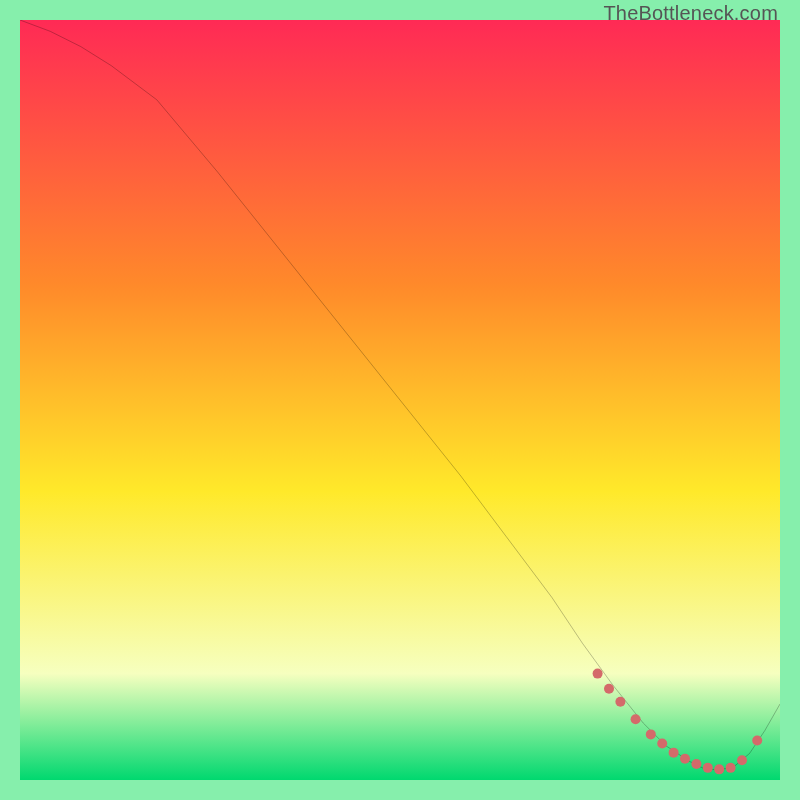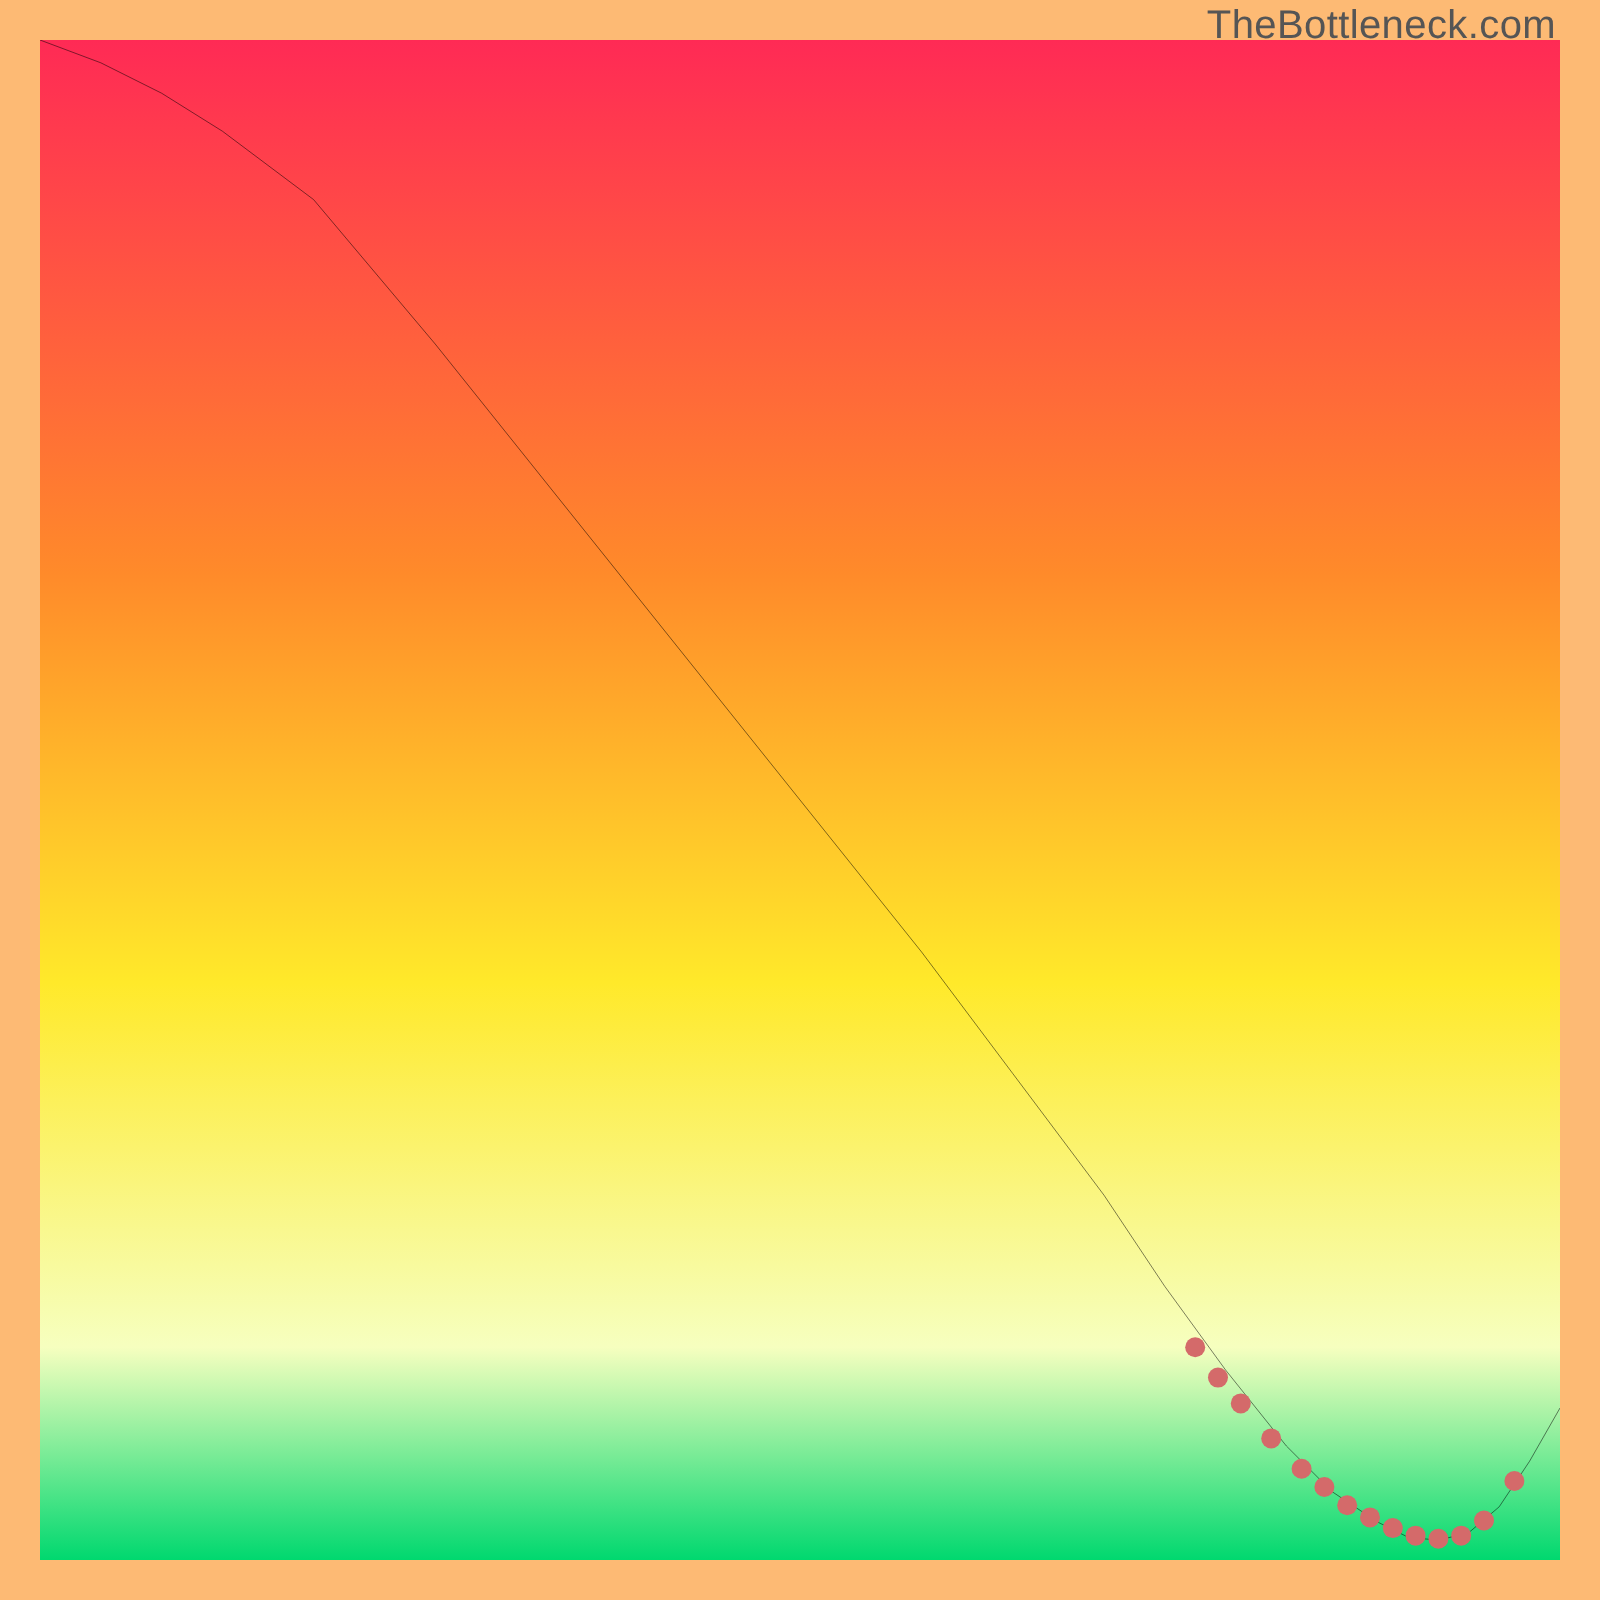--- a/index.html
+++ b/index.html
@@ -8,21 +8,21 @@
     width: 800px;
     height: 800px;
     background: #000;
     font-family: Arial, Helvetica, sans-serif;
     overflow: hidden;
   }
   .frame {
     position: relative;
     width: 800px;
     height: 800px;
-    background: #fdba74;
+    background: #86efac;
   }
   .plot {
     position: absolute;
     left: 20px;
     top: 20px;
     width: 760px;
     height: 760px;
   }
   .watermark {
     position: absolute;

